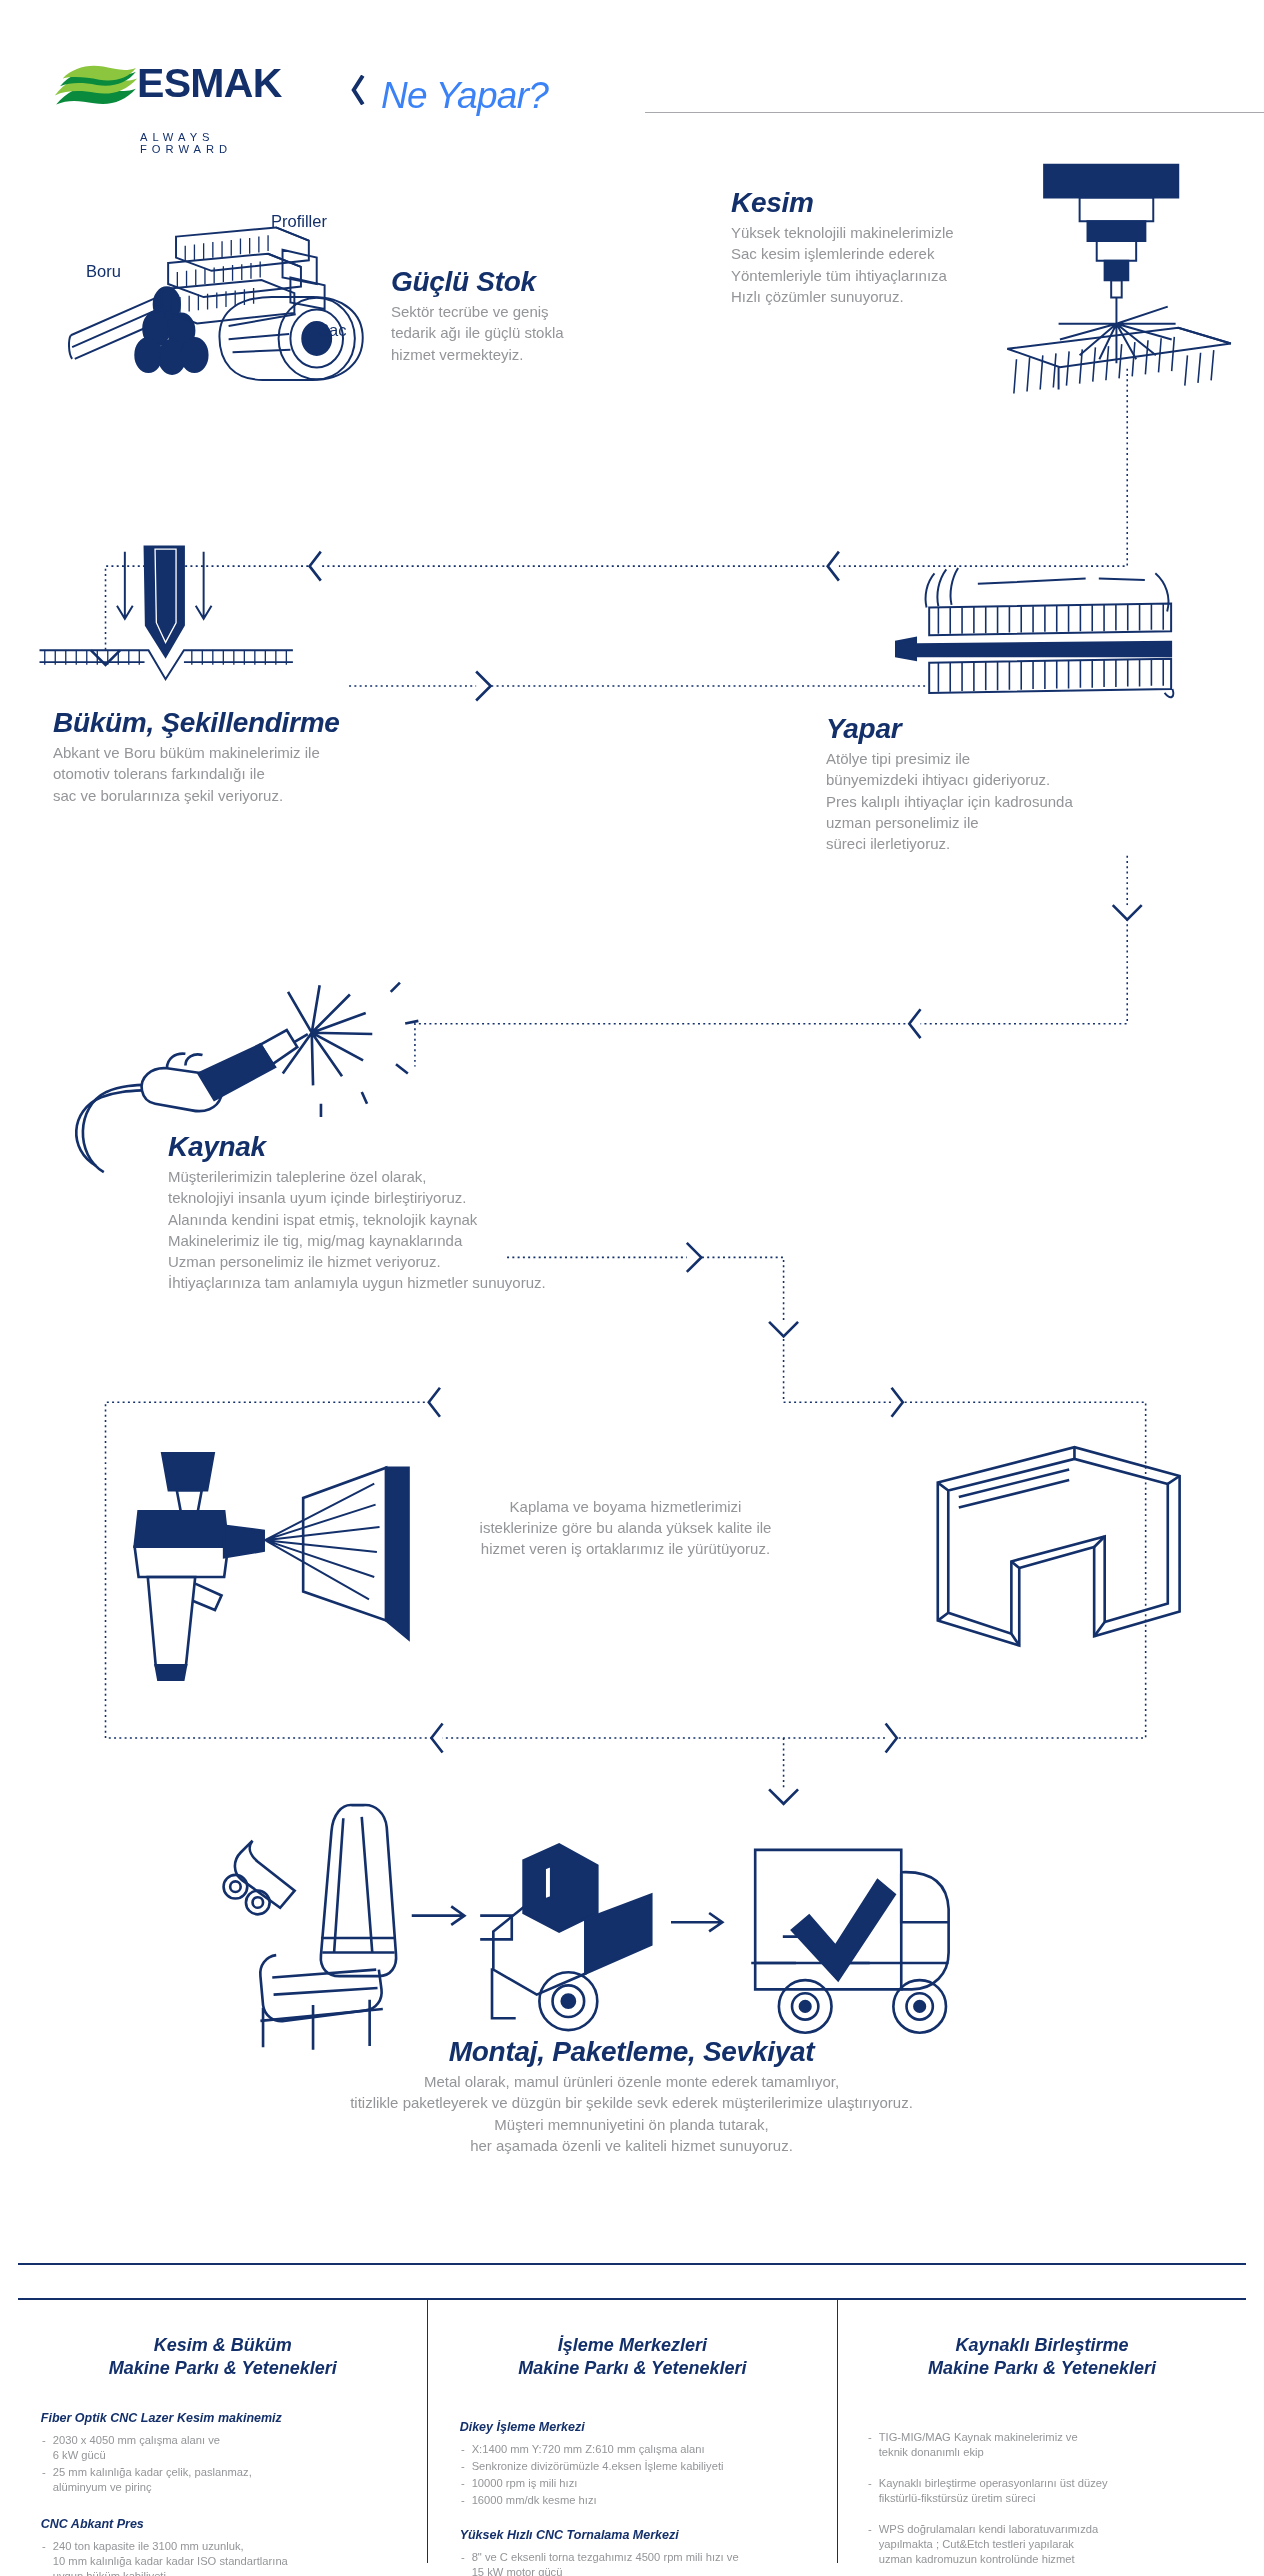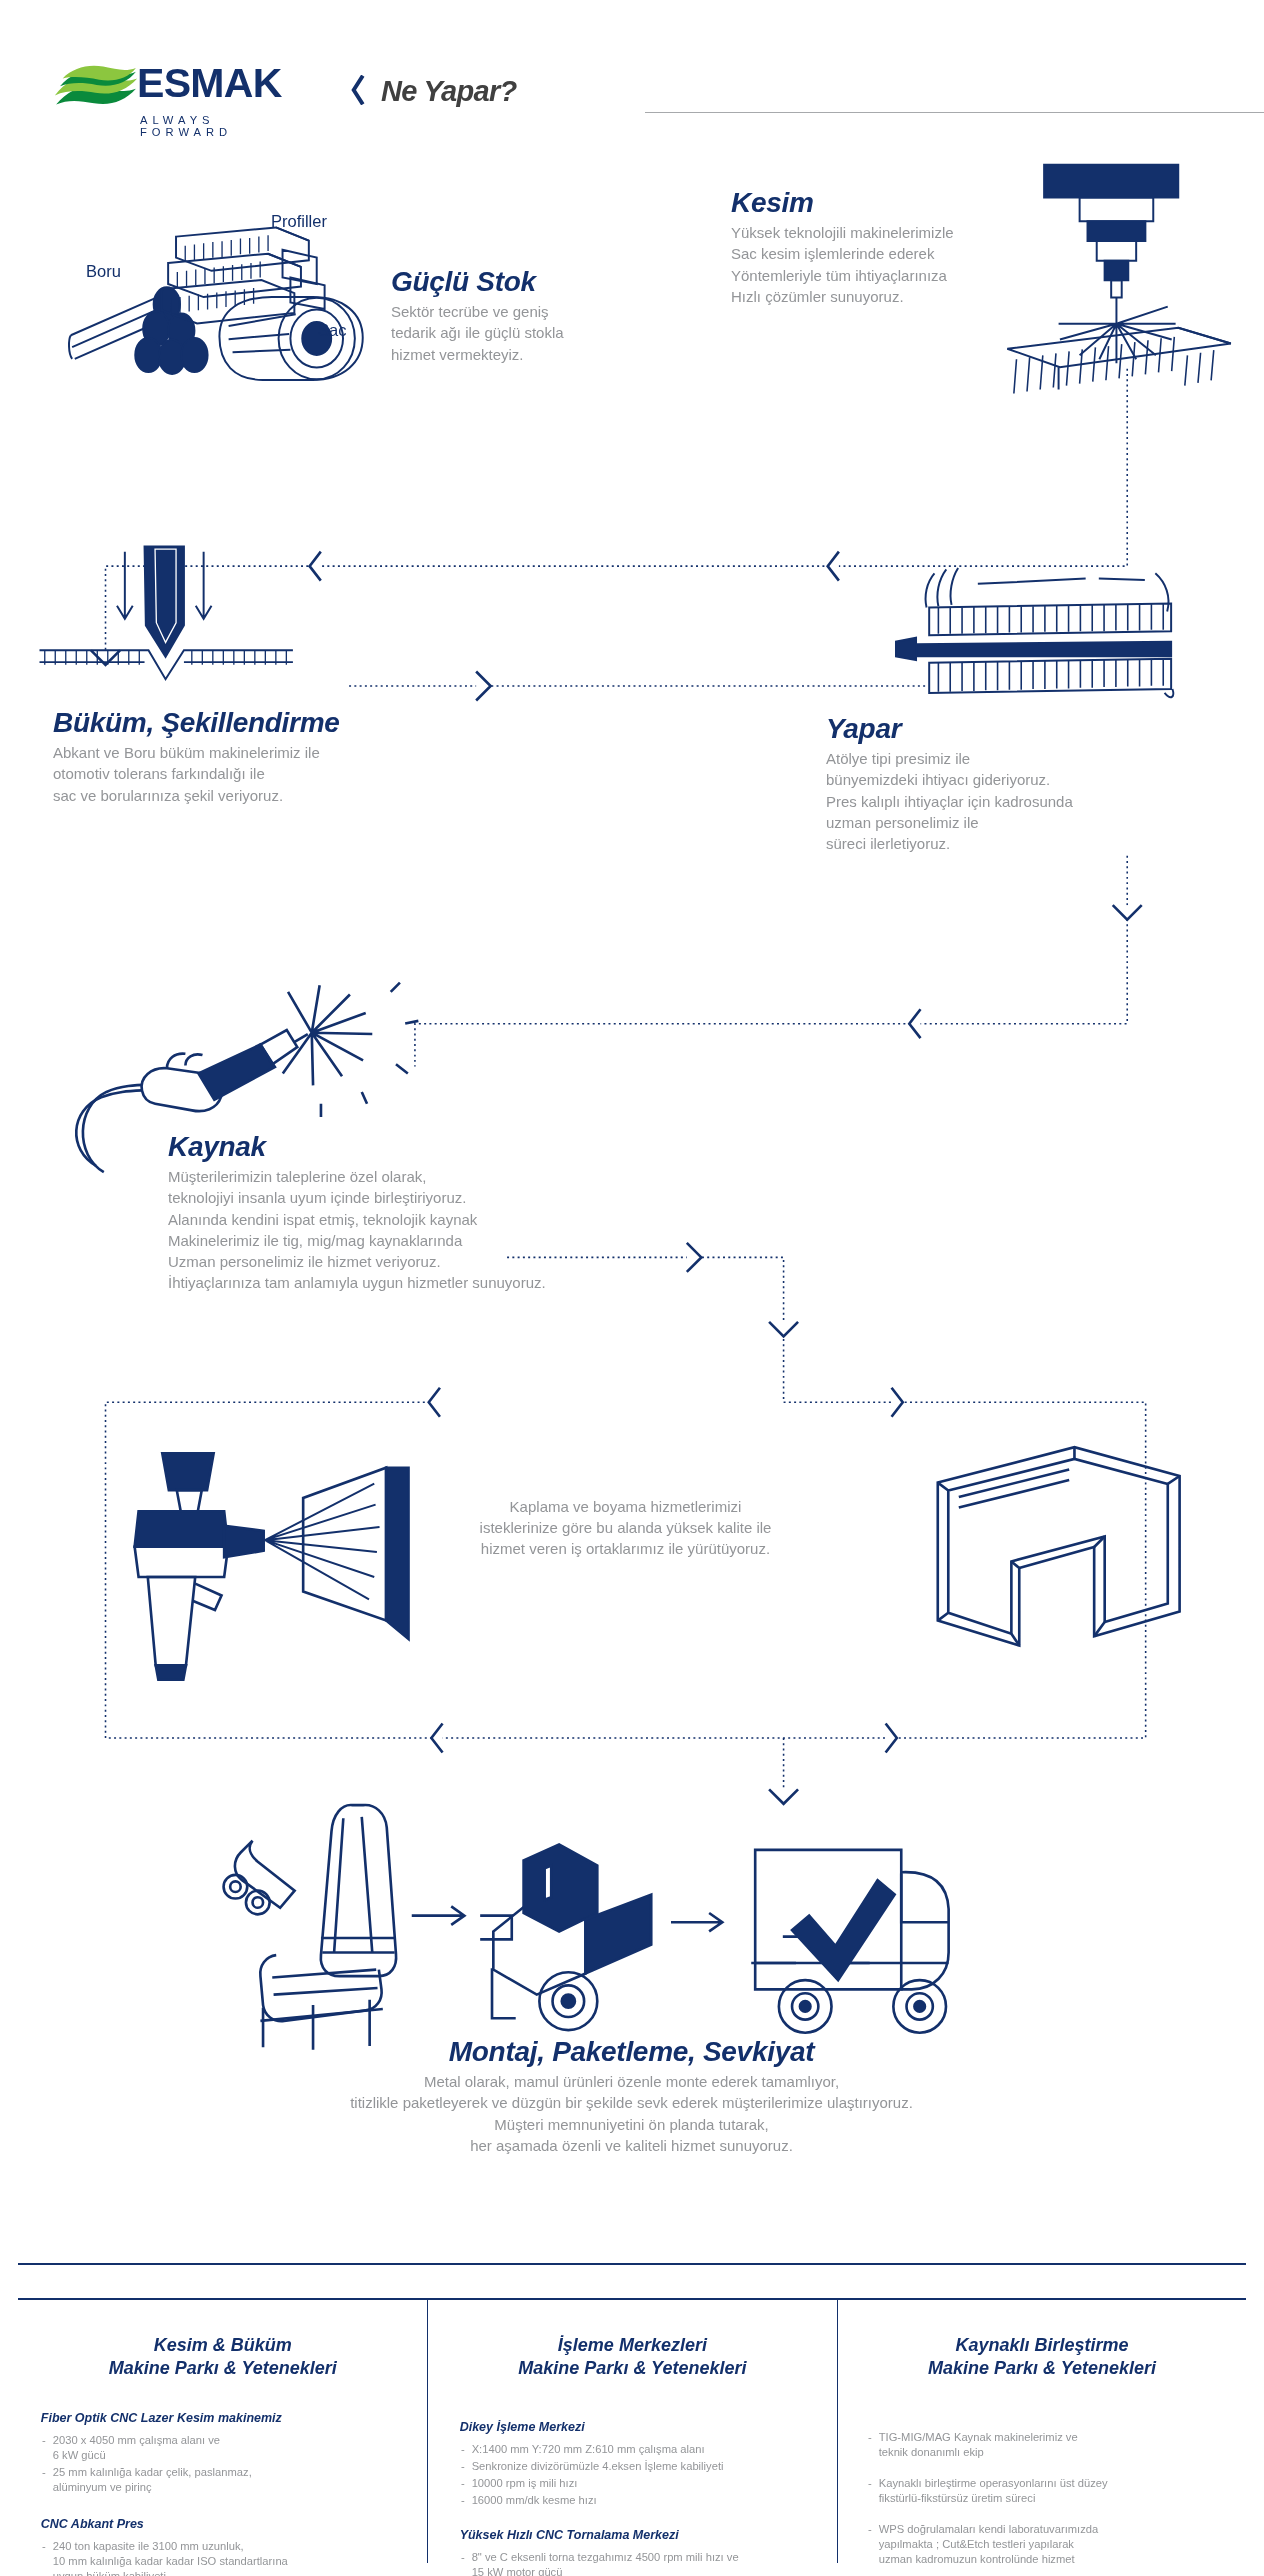--- a/index.html
+++ b/index.html
@@ -18,23 +18,23 @@
     position:relative;
     overflow:hidden;
   }
   .page{ position:relative; width:1265px; height:2036px; }
 
   
   .header{ position:absolute; left:53px; top:63px; width:1178px; height:72px; display:flex; align-items:flex-start; }
   .logo-wrap{ position:relative; width:257px; height:72px; }
   .logo-mark{ position:absolute; left:0; top:1.3px; width:86px; height:51px; }
   .logo-text{ position:absolute; left:84px; top:0px; font-size:41px; font-weight:bold; letter-spacing:-0.7px; color:var(--navy); line-height:1; font-family:"Liberation Sans", sans-serif; }
-  .logo-sub{ position:absolute; left:87px; top:51px; font-size:11.2px; letter-spacing:5px; color:var(--navy); font-family:"Liberation Sans", sans-serif; }
+  .logo-sub{ position:absolute; left:87px; top:68px; font-size:11.2px; letter-spacing:5px; color:var(--navy); font-family:"Liberation Sans", sans-serif; }
   .chev-head{ position:absolute; left:298px; top:12px; width:14.5px; height:30px; }
-  .ne-yapar{ position:absolute; left:328px; top:12px; font-size:29px; font-style:italic; font-weight:bold; color:#404040; letter-spacing:-0.7px; }
+  .ne-yapar{ position:absolute; left:328px; top:12px; font-size:37px; font-style:italic; font-weight:normal; color:#3b82f6; letter-spacing:-0.7px; }
   .head-rule{ position:absolute; left:592px; top:49px; width:633px; height:1.3px; background:#a7a9ac; }
 
   
   .blk{ position:absolute; }
   .blk h2{ font-size:28px; font-style:italic; font-weight:bold; color:var(--navy); line-height:1.05; letter-spacing:-0.3px; white-space:nowrap; }
   .blk p{ font-size:15px; color:var(--grey); line-height:1.42; margin-top:4.6px; }
   .blk.center{ text-align:center; }
   .blk.center h2{ white-space:normal; }
 
   

